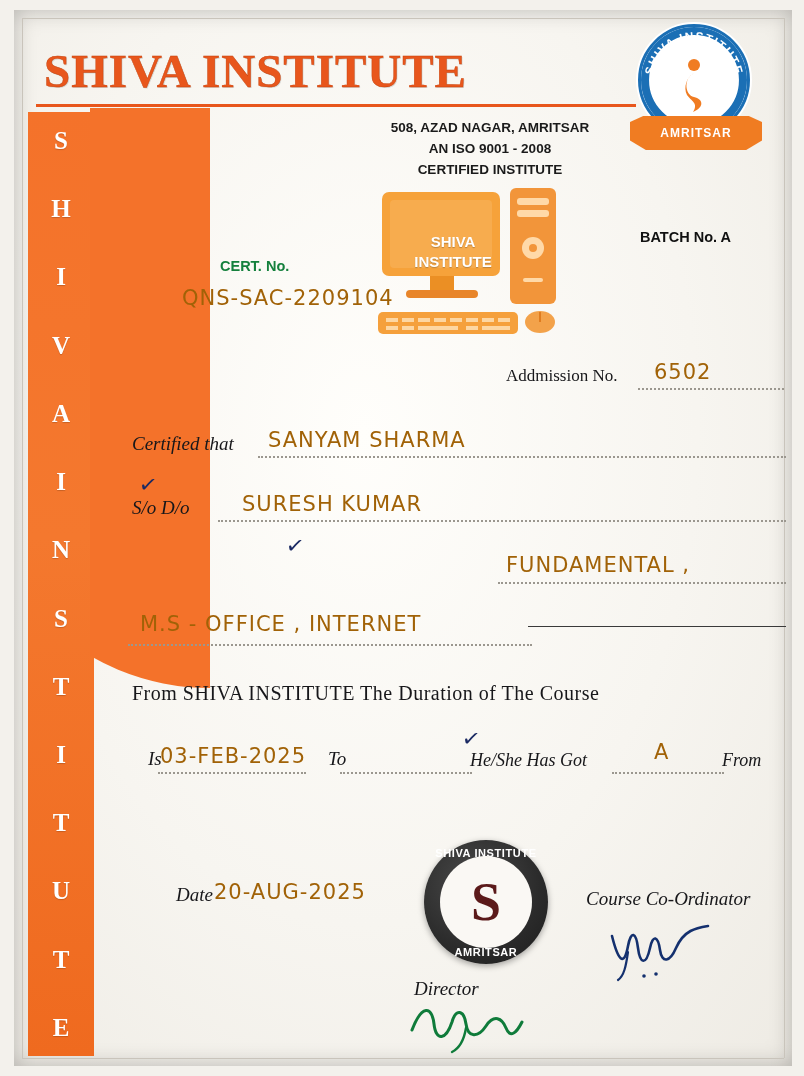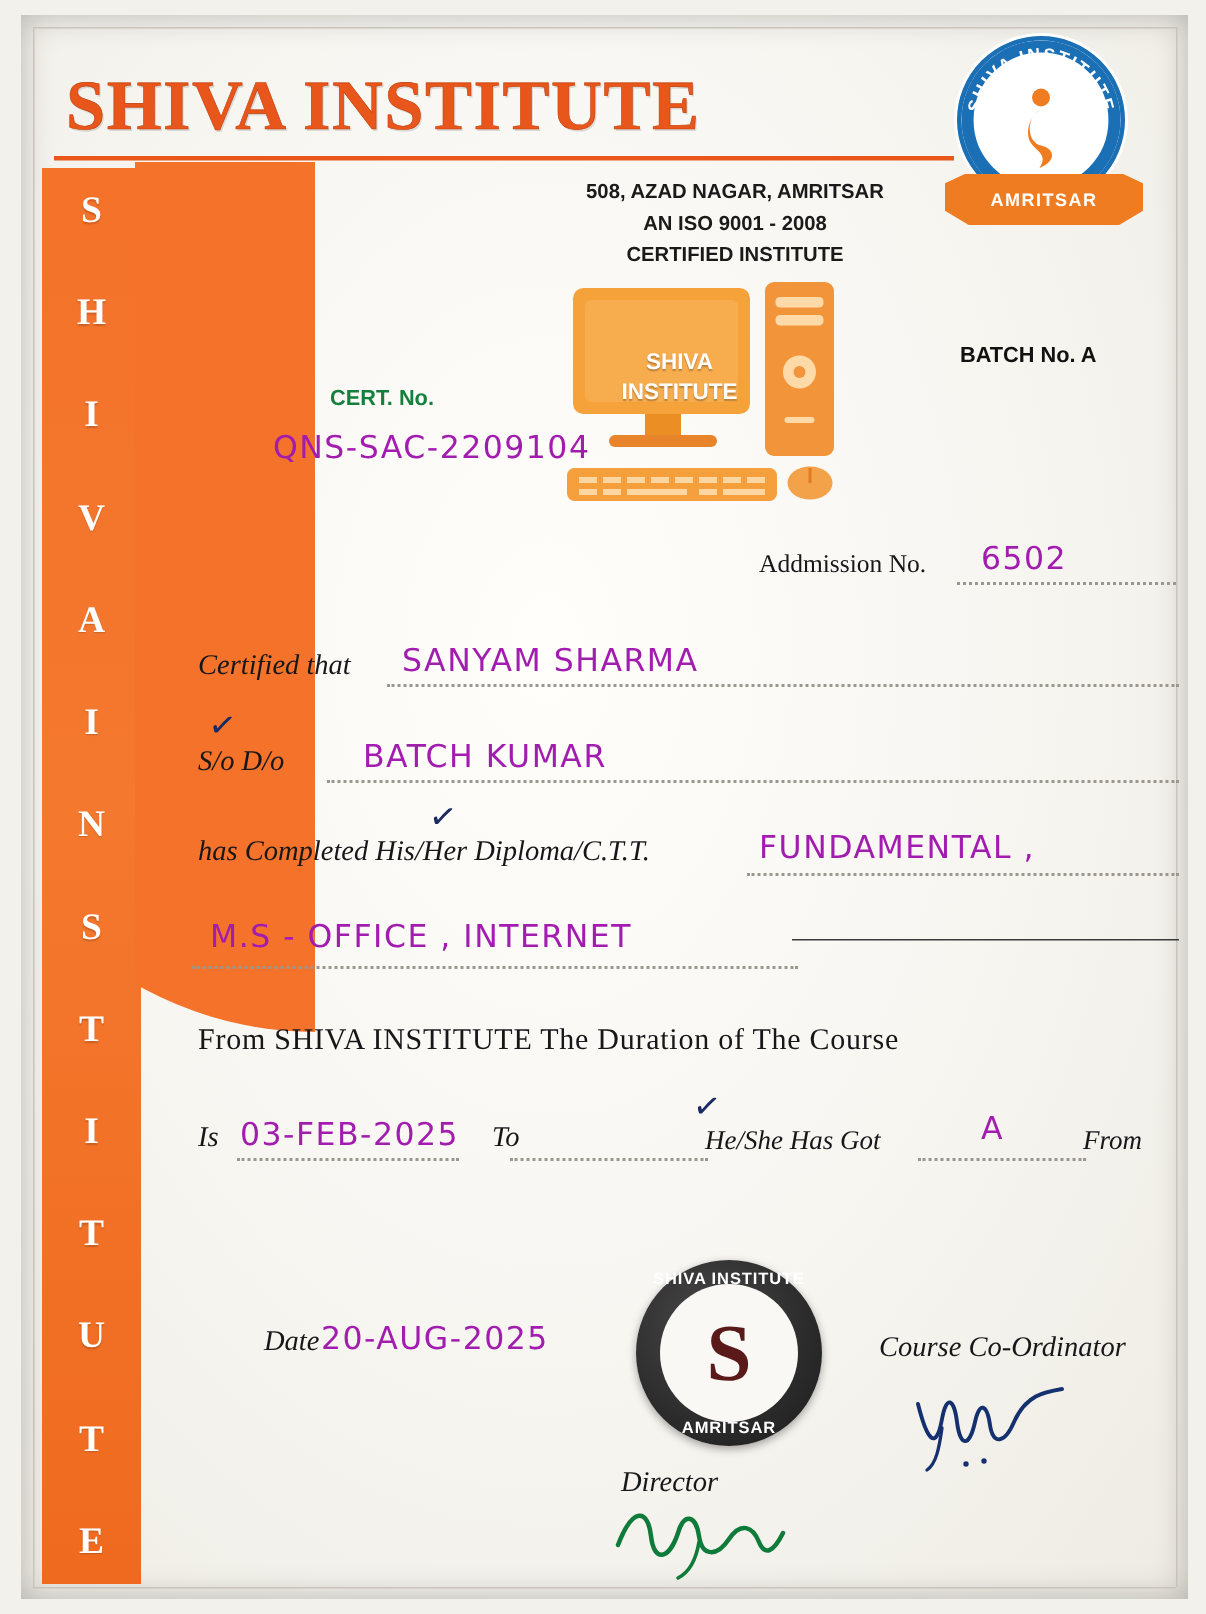--- a/index.html
+++ b/index.html
@@ -202,21 +202,21 @@
   }
 
   
   .hand {
     position: absolute;
     font-family: "DejaVu Sans", sans-serif;
     color: #16224a;
     letter-spacing: 1px;
     white-space: nowrap;
   }
-  .hand.blue { color: #a21caf; }
+  .hand.blue { color: #a16207; }
   .hand.big { font-size: 21px; }
   .tick {
     position: absolute;
     color: #1b2a63;
     font-family: "DejaVu Sans", sans-serif;
     font-size: 22px;
     transform: rotate(8deg);
   }
 
   
@@ -372,34 +372,33 @@
   <div class="dots" style="left:638px;top:388px;width:146px;"></div>
   <div class="hand blue big" style="left:654px;top:360px;">6502</div>
 
   <div class="serif-label" style="left:132px;top:433px;">Certified  that</div>
   <div class="dots" style="left:258px;top:456px;width:528px;"></div>
   <div class="hand blue big" style="left:268px;top:428px;">SANYAM  SHARMA</div>
 
   <div class="serif-label" style="left:132px;top:497px;">S/o  D/o</div>
   <div class="tick" style="left:139px;top:472px;">✓</div>
   <div class="dots" style="left:218px;top:520px;width:568px;"></div>
-  <div class="hand blue big" style="left:242px;top:492px;">BATCH   KUMAR</div>
-
-  <div class="serif-label" style="left:132px;top:557px;">has Completed His/Her Diploma/C.T.T.</div>
+  <div class="hand blue big" style="left:242px;top:492px;">SURESH   KUMAR</div>
+
   <div class="tick" style="left:286px;top:533px;">✓</div>
   <div class="dots" style="left:498px;top:582px;width:288px;"></div>
   <div class="hand blue big" style="left:506px;top:553px;">FUNDAMENTAL ,</div>
 
   <div class="dots" style="left:128px;top:644px;width:404px;"></div>
   <div class="solidline" style="left:528px;top:626px;width:258px;"></div>
   <div class="hand blue big" style="left:140px;top:612px;">M.S - OFFICE , INTERNET</div>
 
   <div class="serif-label upright" style="left:132px;top:682px;font-size:20px;letter-spacing:0.5px;">From  SHIVA  INSTITUTE  The  Duration  of  The  Course</div>
 
-  <div class="serif-label" style="left:132px;top:748px;">Is</div>
+  <div class="serif-label" style="left:148px;top:748px;">Is</div>
   <div class="dots" style="left:158px;top:772px;width:148px;"></div>
   <div class="hand blue big" style="left:160px;top:744px;">03-FEB-2025</div>
 
   <div class="serif-label" style="left:328px;top:748px;text-align:right;">To</div>
   <div class="dots" style="left:340px;top:772px;width:132px;"></div>
   <div class="tick" style="left:462px;top:726px;">✓</div>
 
   <div class="serif-label" style="left:470px;top:750px;font-size:18px;">He/She Has Got</div>
   <div class="dots" style="left:612px;top:772px;width:112px;"></div>
   <div class="hand blue big" style="left:654px;top:740px;">A</div>

